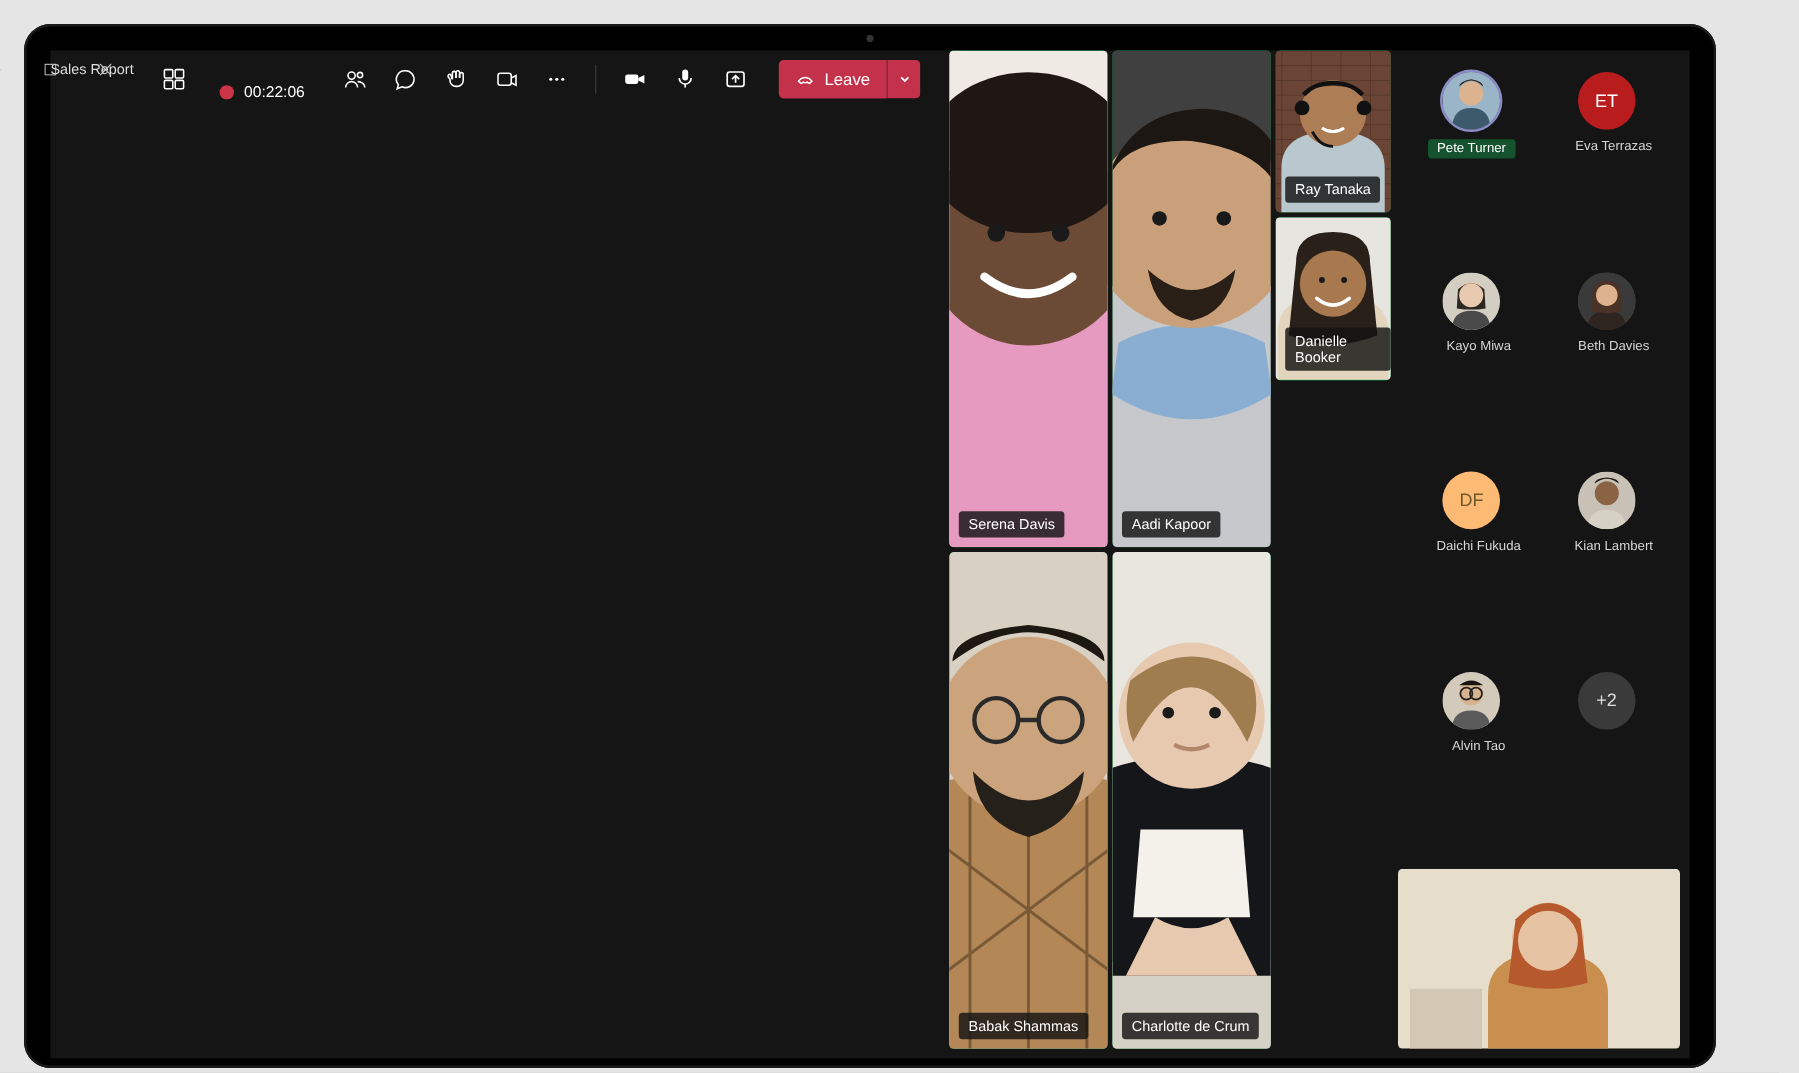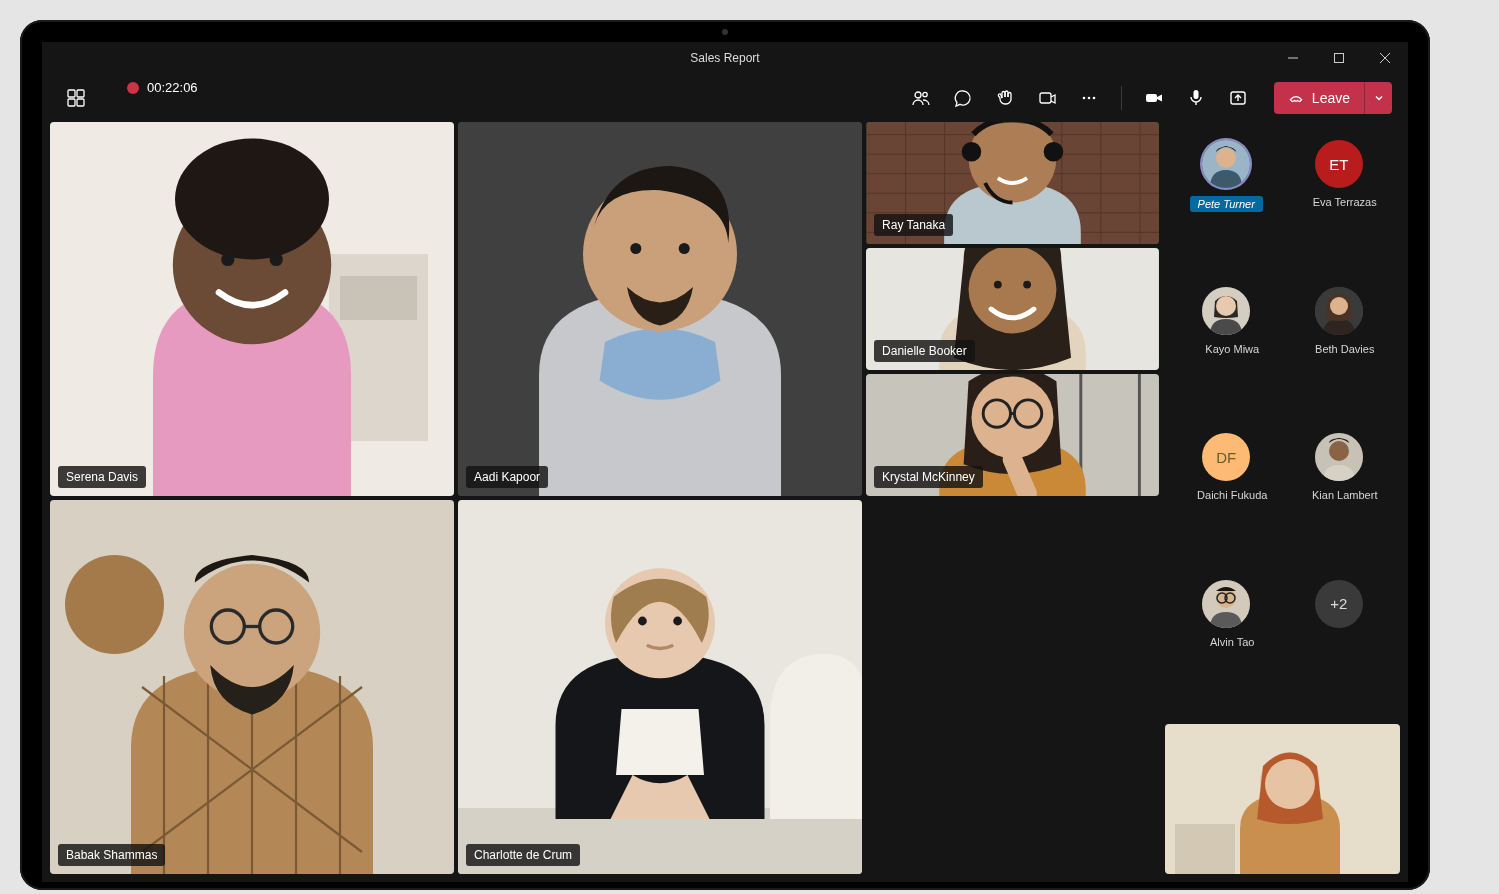--- a/index.html
+++ b/index.html
@@ -24,21 +24,20 @@
   width: 6px;
   height: 6px;
   background: #333;
   border-radius: 50%;
 }
 .screen {
   width: 100%;
   height: 100%;
   background: #151515;
   display: flex;
-  flex-direction: column;
 }
 
 
 .titlebar {
   height: 32px;
   display: flex;
   align-items: center;
   justify-content: center;
   position: relative;
   color: #ddd;
@@ -64,21 +63,21 @@
 
 
 .toolbar {
   height: 48px;
   display: flex;
   align-items: center;
   padding: 0 16px;
   gap: 12px;
   color: #fff;
 }
-.toolbar-left { display: flex; align-items: flex-start; gap: 33px; }
+.toolbar-left { display: flex; align-items: flex-end; gap: 20px; }
 .icon-btn {
   width: 36px;
   height: 36px;
   display: flex;
   align-items: center;
   justify-content: center;
   border-radius: 4px;
   cursor: pointer;
 }
 .icon-btn svg { width: 20px; height: 20px; }
@@ -194,26 +193,25 @@
 .avatar.more { background: #3a3a3a; color: #ddd; }
 .avatar.photo svg { width: 100%; height: 100%; display: block; }
 .avatar-name {
   font-size: 11px;
   color: #d6d6d6;
   text-align: center;
   white-space: nowrap;
   padding-left: 12px;
 }
 .avatar-badge {
-  background: #0369a1;
+  background: #14532d;
   color: #fff;
   font-size: 11px;
   padding: 2px 8px;
   border-radius: 3px;
-  font-style: italic;
 }
 .avatar.ring { box-shadow: 0 0 0 2px #8b8cc7, 0 0 0 4px #151515; }
 .self-preview {
   height: 150px;
   background: #2a2a2a;
   border-radius: 4px;
   overflow: hidden;
   position: relative;
 }
 .self-preview svg { width: 100%; height: 100%; display: block; }
@@ -406,38 +404,20 @@
                 <path d="M100 60 Q100 20 150 20 Q200 20 200 60 L210 160 Q150 185 90 160 Z" fill="#2a201a"></path>
                 <circle cx="150" cy="90" r="45" fill="#a8794f"></circle>
                 <path d="M128 110 Q150 128 172 110" stroke="#fff" stroke-width="5" fill="none" stroke-linecap="round"></path>
                 <circle cx="135" cy="85" r="4" fill="#1a1a1a"></circle>
                   <circle cx="165" cy="85" r="4" fill="#1a1a1a"></circle>
               </svg>
             </div>
             <div class="name-tag">Danielle Booker</div>
           </div>
 
-          <div class="tile">
-            <div class="tile-img">
-              <svg viewBox="0 0 300 220" preserveAspectRatio="xMidYMid slice">
-                <rect width="300" height="220" fill="#c7c4bb"></rect>
-                <line x1="220" y1="30" x2="280" y2="30" stroke="#555" stroke-width="3"></line>
-                <line x1="220" y1="30" x2="220" y2="220" stroke="#555" stroke-width="3"></line>
-                <line x1="280" y1="30" x2="280" y2="220" stroke="#555" stroke-width="3"></line>
-                <path d="M75 220 L75 165 Q75 115 150 115 Q225 115 225 165 L225 220 Z" fill="#c98936"></path>
-                <path d="M105 55 Q150 25 195 55 L200 140 Q150 160 100 140 Z" fill="#2a1f18"></path>
-                <circle cx="150" cy="92" r="42" fill="#dcb38e"></circle>
-                <circle cx="134" cy="88" r="14" fill="none" stroke="#222" stroke-width="3"></circle>
-                <circle cx="166" cy="88" r="14" fill="none" stroke="#222" stroke-width="3"></circle>
-                <line x1="148" y1="88" x2="152" y2="88" stroke="#222" stroke-width="3"></line>
-                <path d="M150 135 L165 170" stroke="#dcb38e" stroke-width="20" stroke-linecap="round"></path>
-              </svg>
-            </div>
-            <div class="name-tag">Krystal McKinney</div>
-          </div>
         </div>
 
         <div class="tile">
           <div class="tile-img">
             <svg viewBox="0 0 400 340" preserveAspectRatio="xMidYMid slice">
               <rect width="400" height="340" fill="#d8d1c3"></rect>
               <circle cx="75" cy="95" r="45" fill="#a47a4a"></circle>
               <path d="M90 340 L90 225 Q90 150 200 150 Q310 150 310 225 L310 340 Z" fill="#b48756"></path>
               <g stroke="#7a5a36" stroke-width="2">
                   <path d="M100 170 L300 320 M300 170 L100 320 M120 160 L120 340 M160 155 L160 340 M200 152 L200 340 M240 155 L240 340 M280 160 L280 340"></path>

